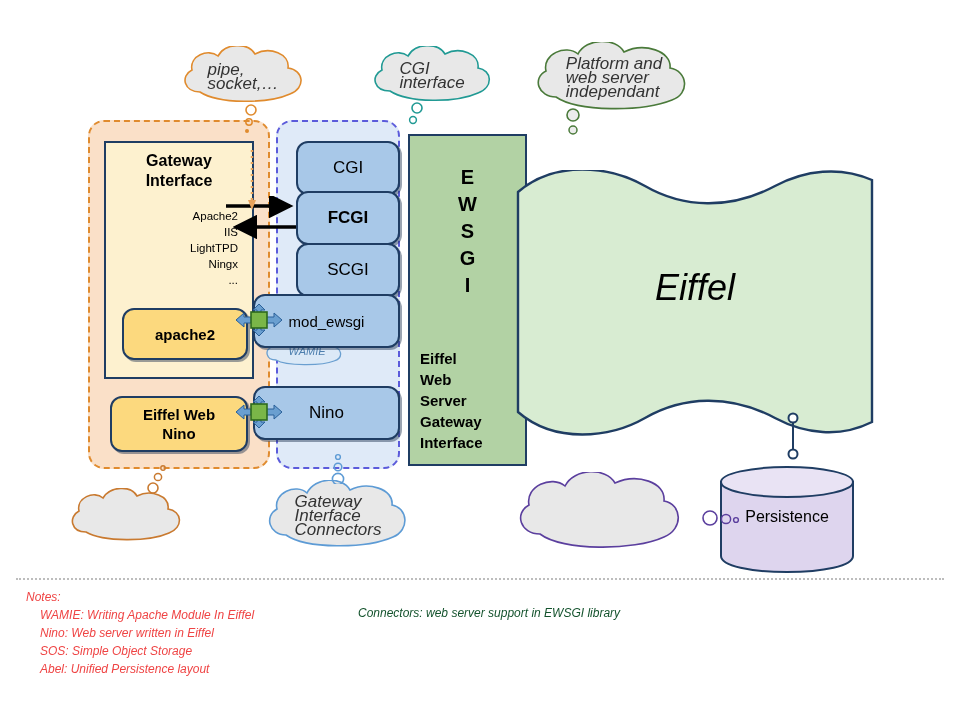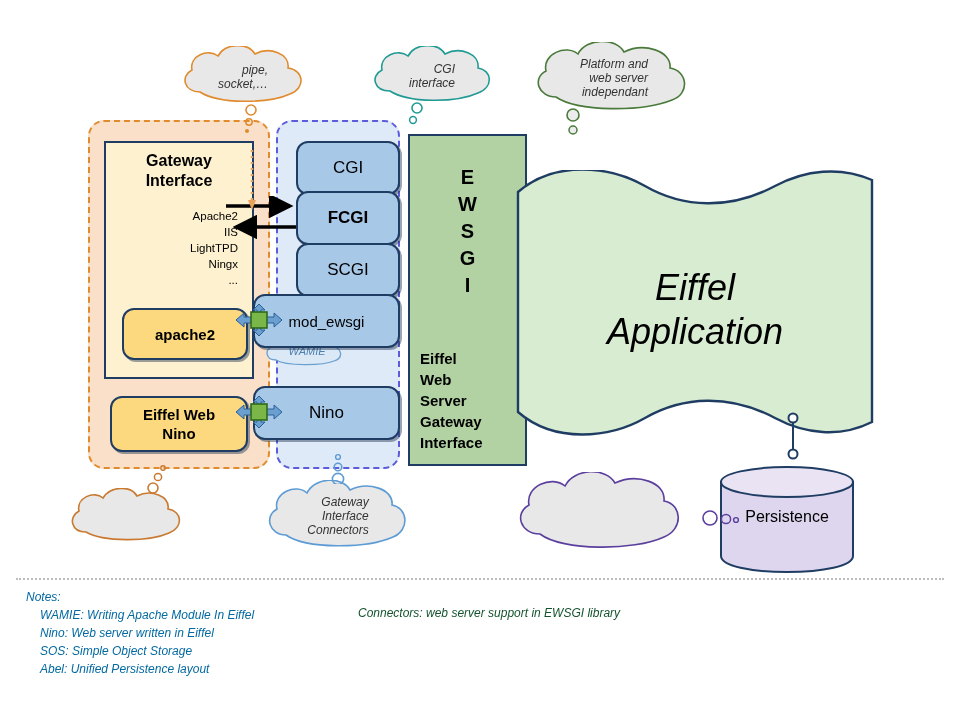--- a/index.html
+++ b/index.html
@@ -78,31 +78,31 @@
 
   
   .cyl{left:718px;top:464px;width:138px;height:110px;}
   .cyl-label{
     position:absolute;left:0;top:44px;width:100%;text-align:center;
     font-size:16px;color:#000;
   }
   .cloud-text{
     position:absolute;left:0;top:0;width:100%;height:100%;
     display:flex;align-items:center;justify-content:center;
-    text-align:right;font-style:italic;color:#333;
-    font-size:12px;line-height:14px;pointer-events:none;
+    text-align:left;font-style:italic;color:#333;
+    font-size:17px;line-height:14px;pointer-events:none;
   }
 
   
   .notes-sep{
     left:16px;top:578px;width:928px;height:0;
     border-top:2px dotted #bdbdbd;
   }
   .notes{
-    left:26px;top:588px;font-style:italic;color:#0369a1;
+    left:26px;top:588px;font-style:italic;color:#ef4444;
     font-size:12px;line-height:18px;
   }
   .notes .indent{padding-left:14px;}
   .notes-right{
     left:358px;top:606px;font-style:italic;color:#14532d;font-size:12px;
   }
 </style>
 </head>
 <body>
 
@@ -217,21 +217,20 @@
                C40,-10 95,-4 130,16
                C168,38 215,40 260,16
                C290,0 325,-4 357,10
                L357,252
                C325,268 290,264 260,248
                C215,224 168,226 130,248
                C95,268 40,274 3,242 Z" fill="#d8ecd2" stroke="#1f3d63" stroke-width="2.4"></path>
     </svg>
     <div class="flag-text">
       <div>Eiffel</div>
-      <div>Application</div>
     </div>
   </div>
 
   <svg class="abs" style="left:780px;top:412px;" width="26" height="48">
     <line x1="13" y1="6" x2="13" y2="42" stroke="#1f3d63" stroke-width="2"></line>
     <circle cx="13" cy="6" r="4.5" fill="#fff" stroke="#1f3d63" stroke-width="2"></circle>
     <circle cx="13" cy="42" r="4.5" fill="#fff" stroke="#1f3d63" stroke-width="2"></circle>
   </svg>
 
   <div class="abs cyl">

